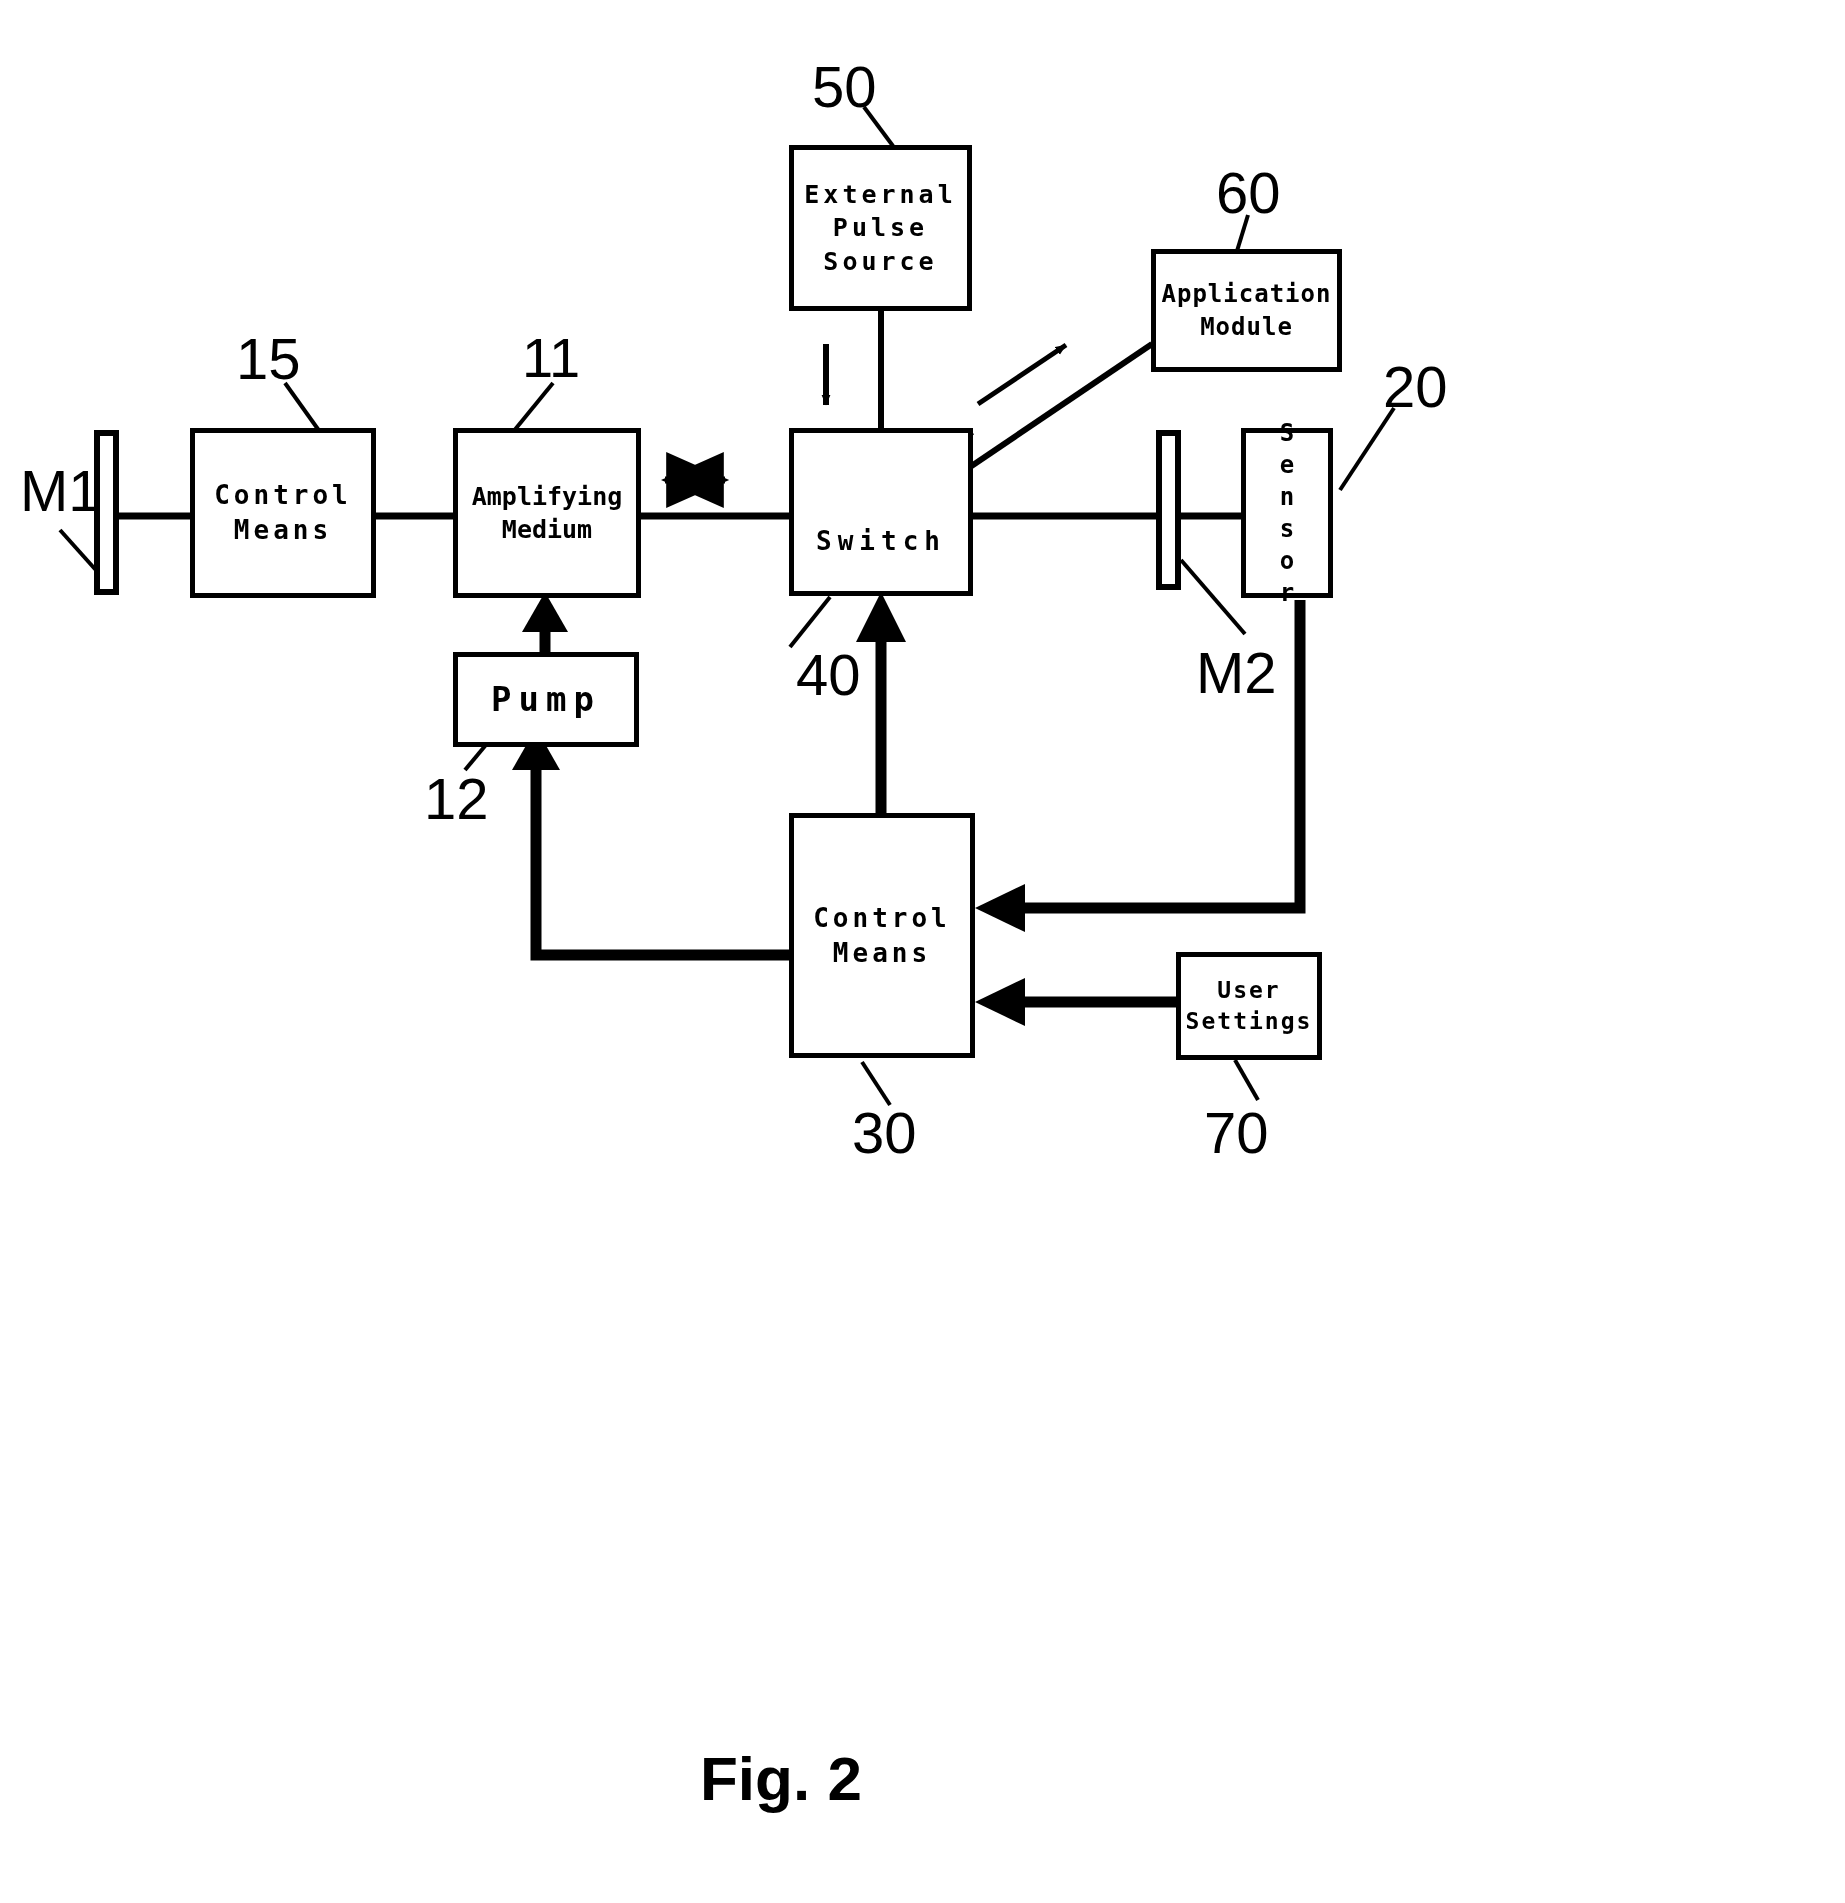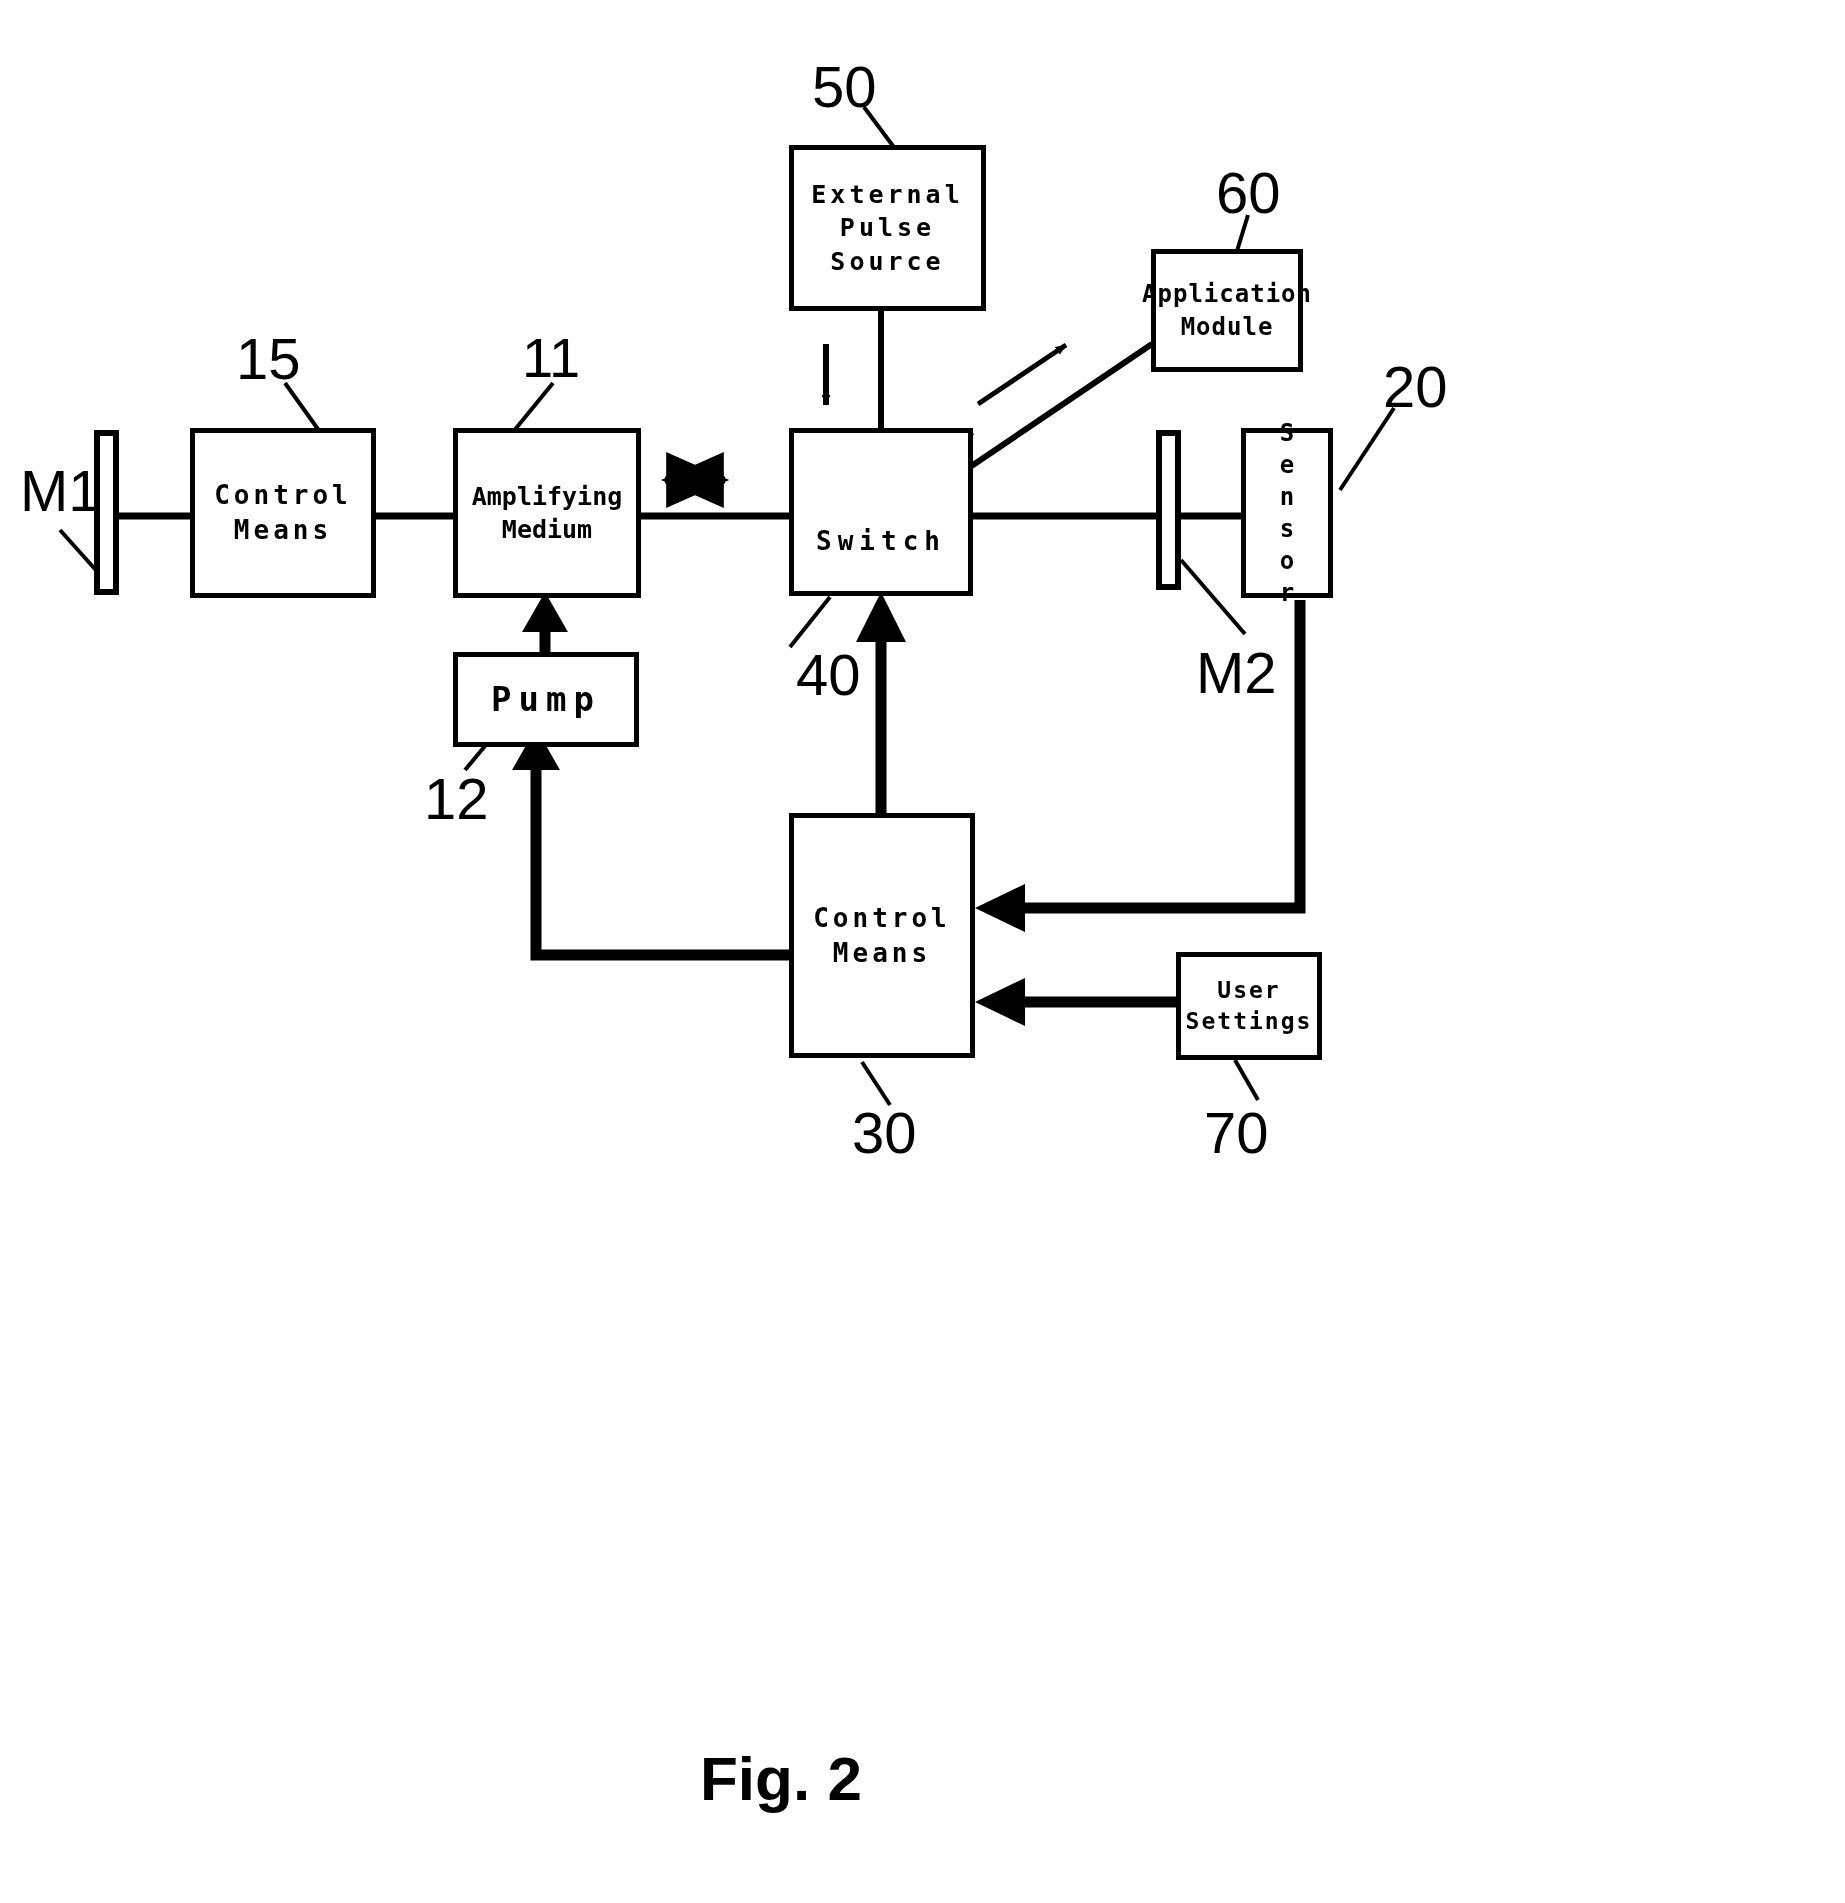--- a/index.html
+++ b/index.html
@@ -178,31 +178,31 @@
 
   <div class="node-box" style="left:453px; top:428px; width:188px; height:170px; font-size:25px; letter-spacing:0px;">
     <span class="node-line">Amplifying</span>
     <span class="node-line">Medium</span>
   </div>
 
   <div class="node-box" style="left:453px; top:652px; width:186px; height:95px; font-size:34px; letter-spacing:7px;">
     <span class="node-line">Pump</span>
   </div>
 
-  <div class="node-box" style="left:789px; top:145px; width:197px; height:166px; font-size:25px; letter-spacing:4px;">
+  <div class="node-box" style="left:789px; top:145px; width:183px; height:166px; font-size:25px; letter-spacing:4px;">
     <span class="node-line">External</span>
     <span class="node-line">Pulse</span>
     <span class="node-line">Source</span>
   </div>
 
   <div class="node-box" style="left:789px; top:428px; width:184px; height:168px; font-size:26px; letter-spacing:6px; justify-content:flex-end; padding-bottom:32px;">
     <span class="node-line">Switch</span>
   </div>
 
-  <div class="node-box" style="left:1151px; top:249px; width:152px; height:123px; font-size:24px; letter-spacing:1px;">
+  <div class="node-box" style="left:1151px; top:249px; width:191px; height:123px; font-size:24px; letter-spacing:1px;">
     <span class="node-line">Application</span>
     <span class="node-line">Module</span>
   </div>
 
   <div class="node-box" style="left:1241px; top:428px; width:92px; height:170px; font-size:24px;">
     <div class="vert-letters">
       <span class="node-line">S</span>
       <span class="node-line">e</span>
       <span class="node-line">n</span>
       <span class="node-line">s</span>

